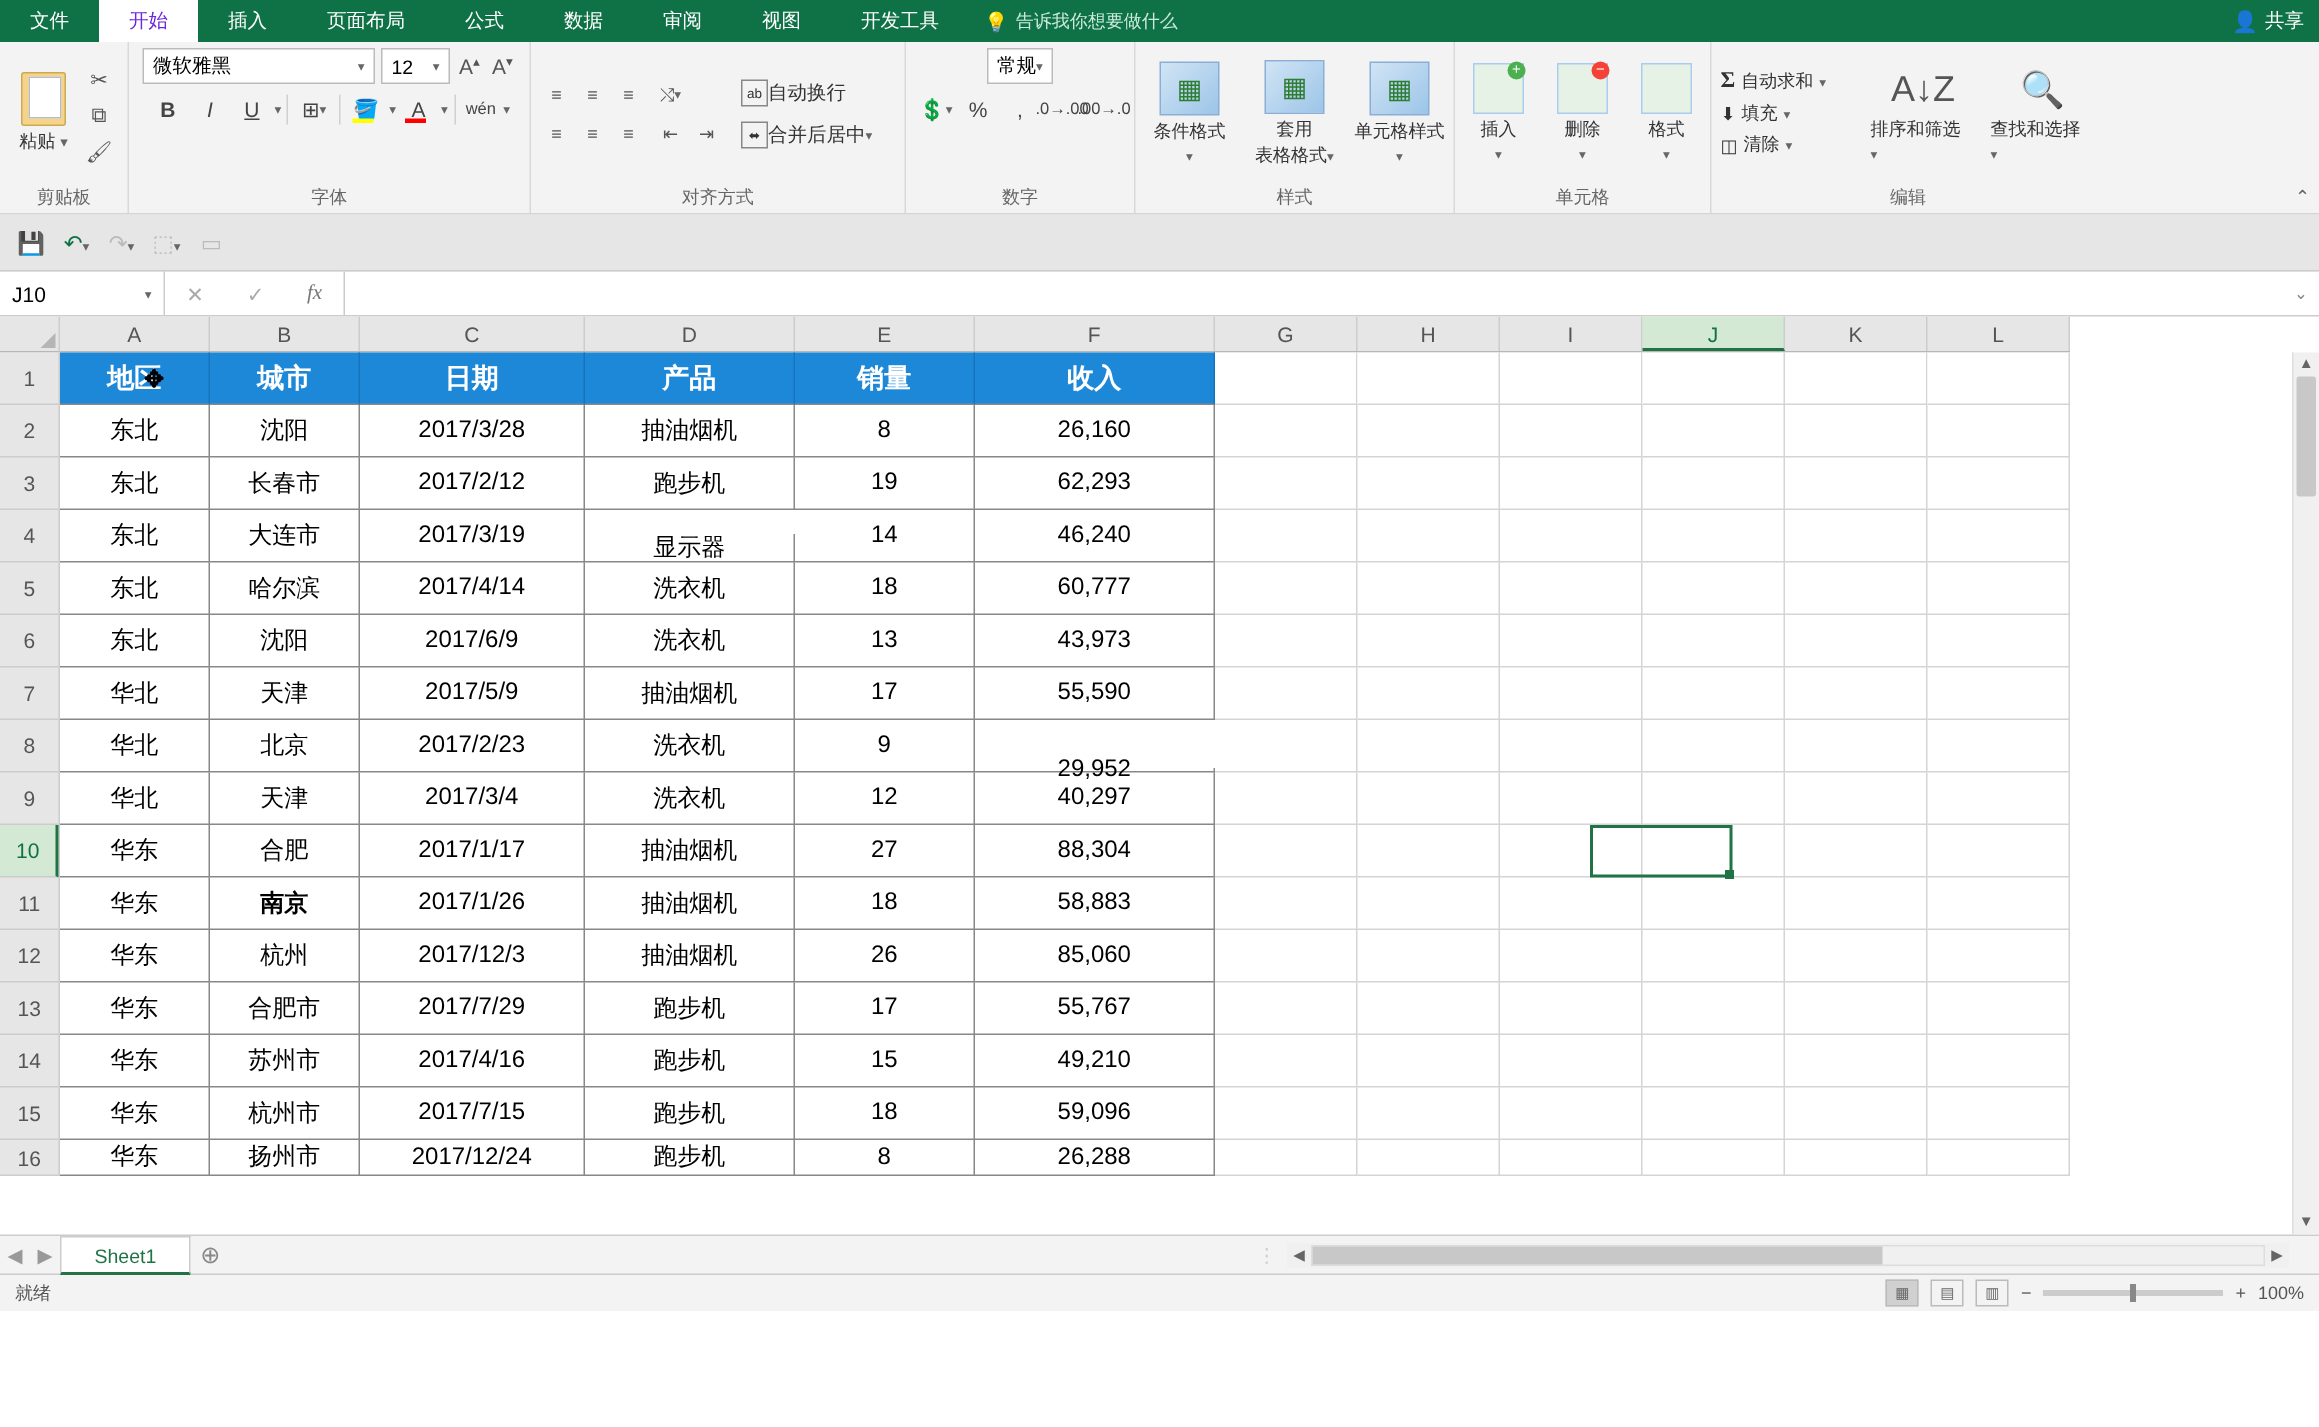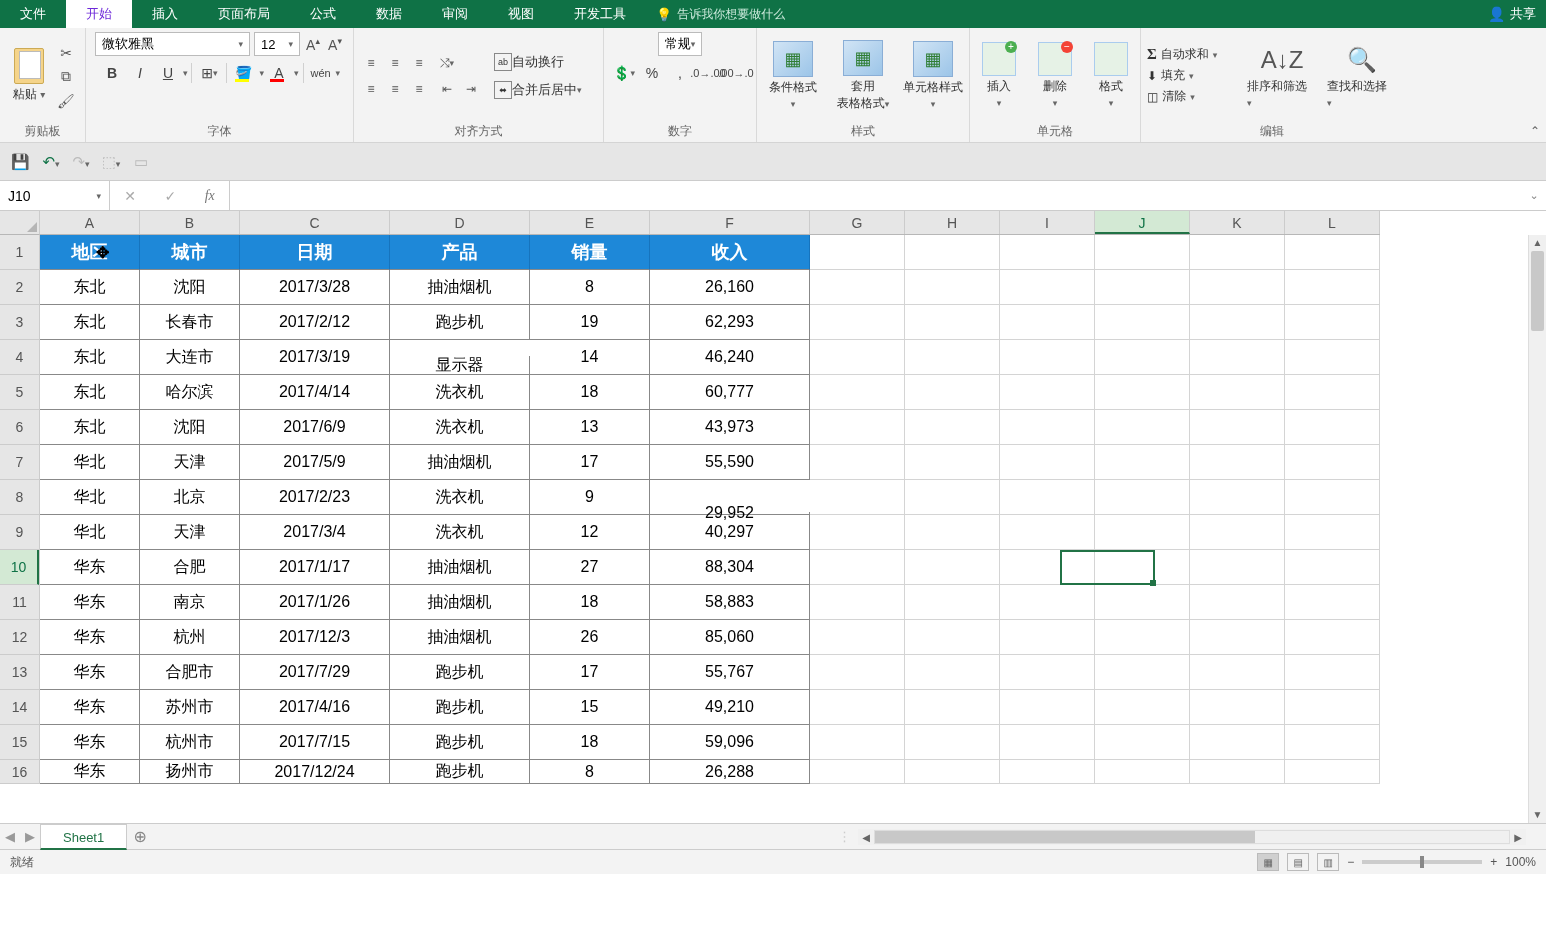--- a/index.html
+++ b/index.html
@@ -538,21 +538,21 @@
         <div class="gc dc" style="width: 160px;">88,304</div>
         <div class="gc" style="width: 95px;"></div>
         <div class="gc" style="width: 95px;"></div>
         <div class="gc" style="width: 95px;"></div>
         <div class="gc" style="width: 95px;"></div>
         <div class="gc" style="width: 95px;"></div>
         <div class="gc" style="width: 95px;"></div>
       </div>
       <div class="grid-row">
         <div class="gc dc" style="width: 100px;">华东</div>
-        <div class="gc dc" style="width: 100px;">南京</div>
+        <div class="gc dc" style="width: 100px; font-weight: bold;">南京</div>
         <div class="gc dc" style="width: 150px;">2017/1/26</div>
         <div class="gc dc" style="width: 140px;">抽油烟机</div>
         <div class="gc dc" style="width: 120px;">18</div>
         <div class="gc dc" style="width: 160px;">58,883</div>
         <div class="gc" style="width: 95px;"></div>
         <div class="gc" style="width: 95px;"></div>
         <div class="gc" style="width: 95px;"></div>
         <div class="gc" style="width: 95px;"></div>
         <div class="gc" style="width: 95px;"></div>
         <div class="gc" style="width: 95px;"></div>

